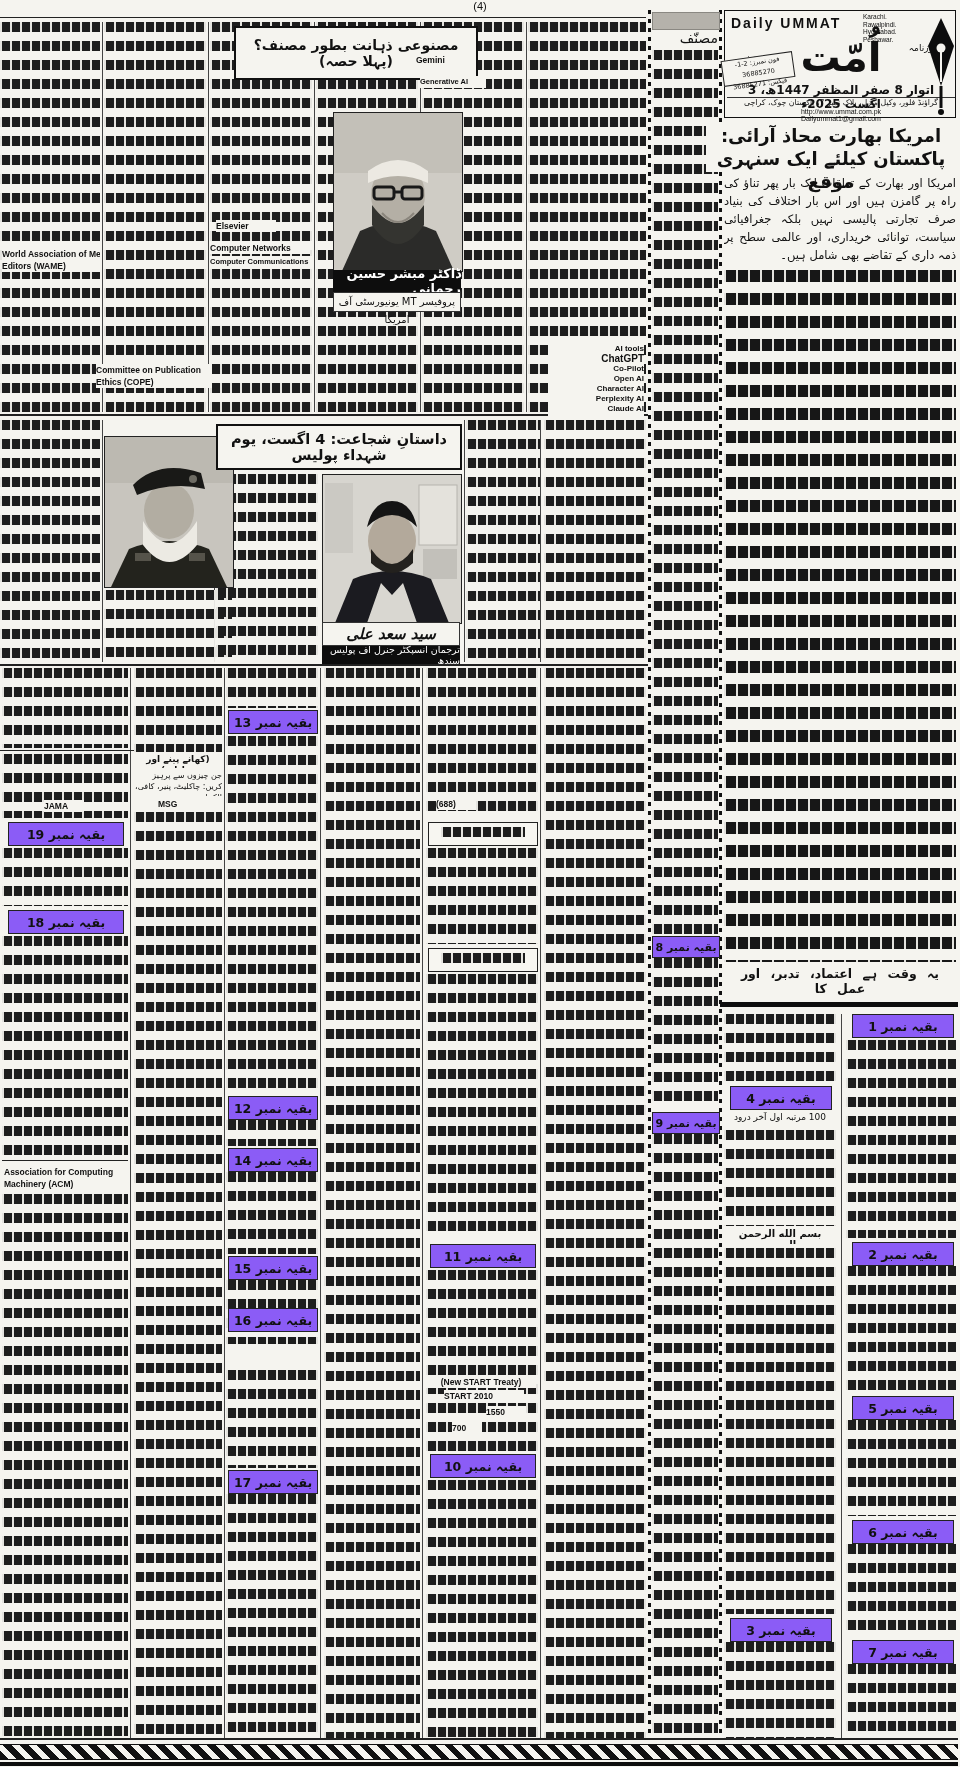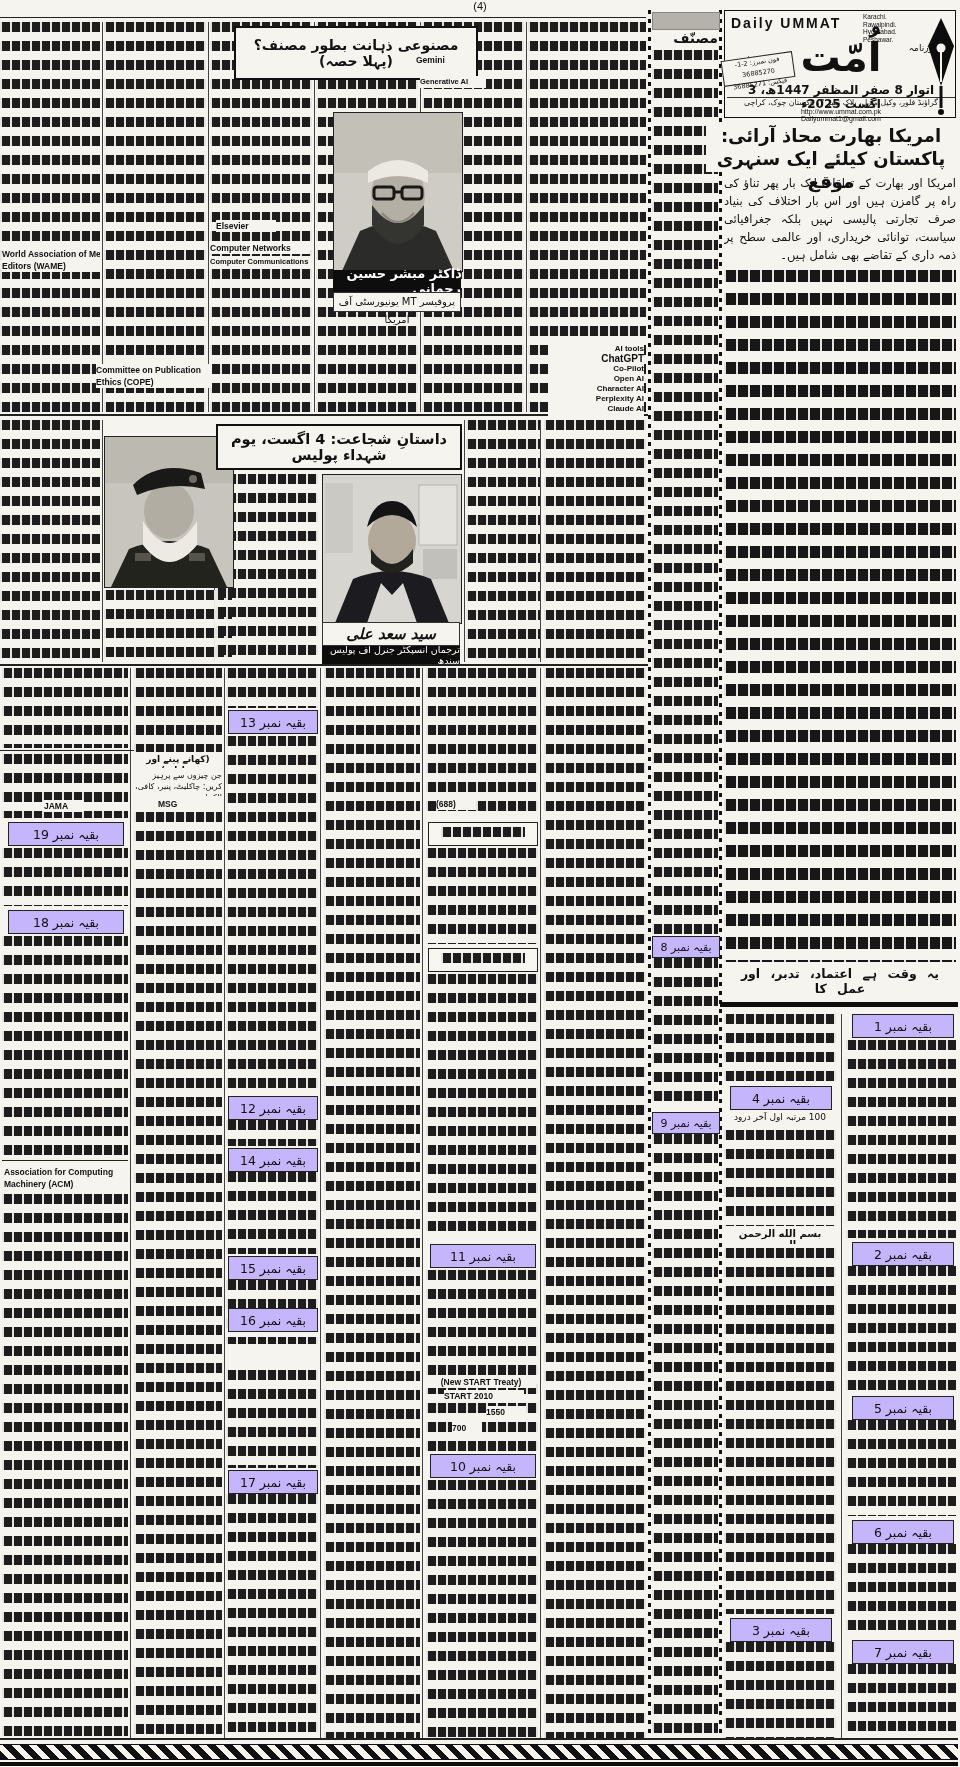--- a/index.html
+++ b/index.html
@@ -11,22 +11,22 @@
       repeating-linear-gradient(90deg, rgba(245,244,239,.92) 0 1.6px, rgba(245,244,239,0) 1.6px 10px),
       repeating-linear-gradient(180deg, #1d1d1d 0 10px, rgba(0,0,0,0) 10px 19px);}
   .txl{background-image:
       repeating-linear-gradient(90deg, rgba(245,244,239,.92) 0 2px, rgba(245,244,239,0) 2px 12px),
       repeating-linear-gradient(180deg, #171717 0 12px, rgba(0,0,0,0) 12px 23px);}
   .rtl{direction:rtl}
   .en{font-family:"Liberation Sans",sans-serif}
   .vr{width:1px;background:#444}
   .vrd{width:3px;background-image:repeating-linear-gradient(180deg,#111 0 4px,transparent 4px 9px)}
   .hr{height:1.5px;background:#222}
-  .cbox{border:1px solid #222;background:#c4b5fd;display:flex;align-items:center;justify-content:center;
-        font-weight:normal;font-size:12.5px;direction:rtl}
+  .cbox{border:1px solid #222;background:#8b5cf6;display:flex;align-items:center;justify-content:center;
+        font-weight:bold;font-size:12.5px;direction:rtl}
   .embed{font-family:"Liberation Sans",sans-serif;font-size:8.5px;font-weight:bold;background:#f5f4ef;
          white-space:nowrap;overflow:hidden;line-height:12px}
   .cap-black{background:#0d0d0d;color:#fff;display:flex;align-items:center;justify-content:center;direction:rtl}
   .hl{font-weight:bold;direction:rtl;text-align:center}
   .photo{border:1px solid #222;overflow:hidden;background:#d8d6d0}
   .kick{background:#b5b2ab;border:1px solid #8a8882}
   .small-urdu{direction:rtl;font-size:9px;line-height:11px;text-align:right;overflow:hidden}
 </style>
 </head>
 <body>
@@ -217,21 +217,21 @@
 <div class="abs tx" style="left:426px;top:1480px;width:112px;height:258px"></div>
 <div class="abs embed" style="left:436px;top:798px;width:40px">(688)</div>
 <div class="abs embed" style="left:426px;top:1376px;width:110px;text-align:center">(New START Treaty)</div>
 <div class="abs embed" style="left:444px;top:1390px;width:80px">START 2010</div>
 <div class="abs embed" style="left:486px;top:1406px;width:40px">1550</div>
 <div class="abs embed" style="left:452px;top:1422px;width:30px">700</div>
 
 <div class="abs tx" style="left:544px;top:668px;width:102px;height:1070px"></div>
 
 <div class="abs kick" style="left:652px;top:12px;width:66px;height:16px"></div>
-<div class="abs rtl" style="left:672px;top:30px;width:46px;height:18px;font-weight:bold;font-size:14px;text-align:right">مصنّف</div>
+<div class="abs rtl" style="left:672px;top:30px;width:46px;height:18px;font-weight:normal;font-size:14px;text-align:right">مصنّف</div>
 <div class="abs tx" style="left:652px;top:50px;width:66px;height:884px"></div>
 <div class="abs cbox" style="left:652px;top:936px;width:66px;height:20px;font-size:11px">
     <span>بقیہ نمبر 8</span>
   </div>
 <div class="abs tx" style="left:652px;top:958px;width:66px;height:152px"></div>
 <div class="abs cbox" style="left:652px;top:1112px;width:66px;height:20px;font-size:11px">
     <span>بقیہ نمبر 9</span>
   </div>
 <div class="abs tx" style="left:652px;top:1134px;width:66px;height:604px"></div>
 

